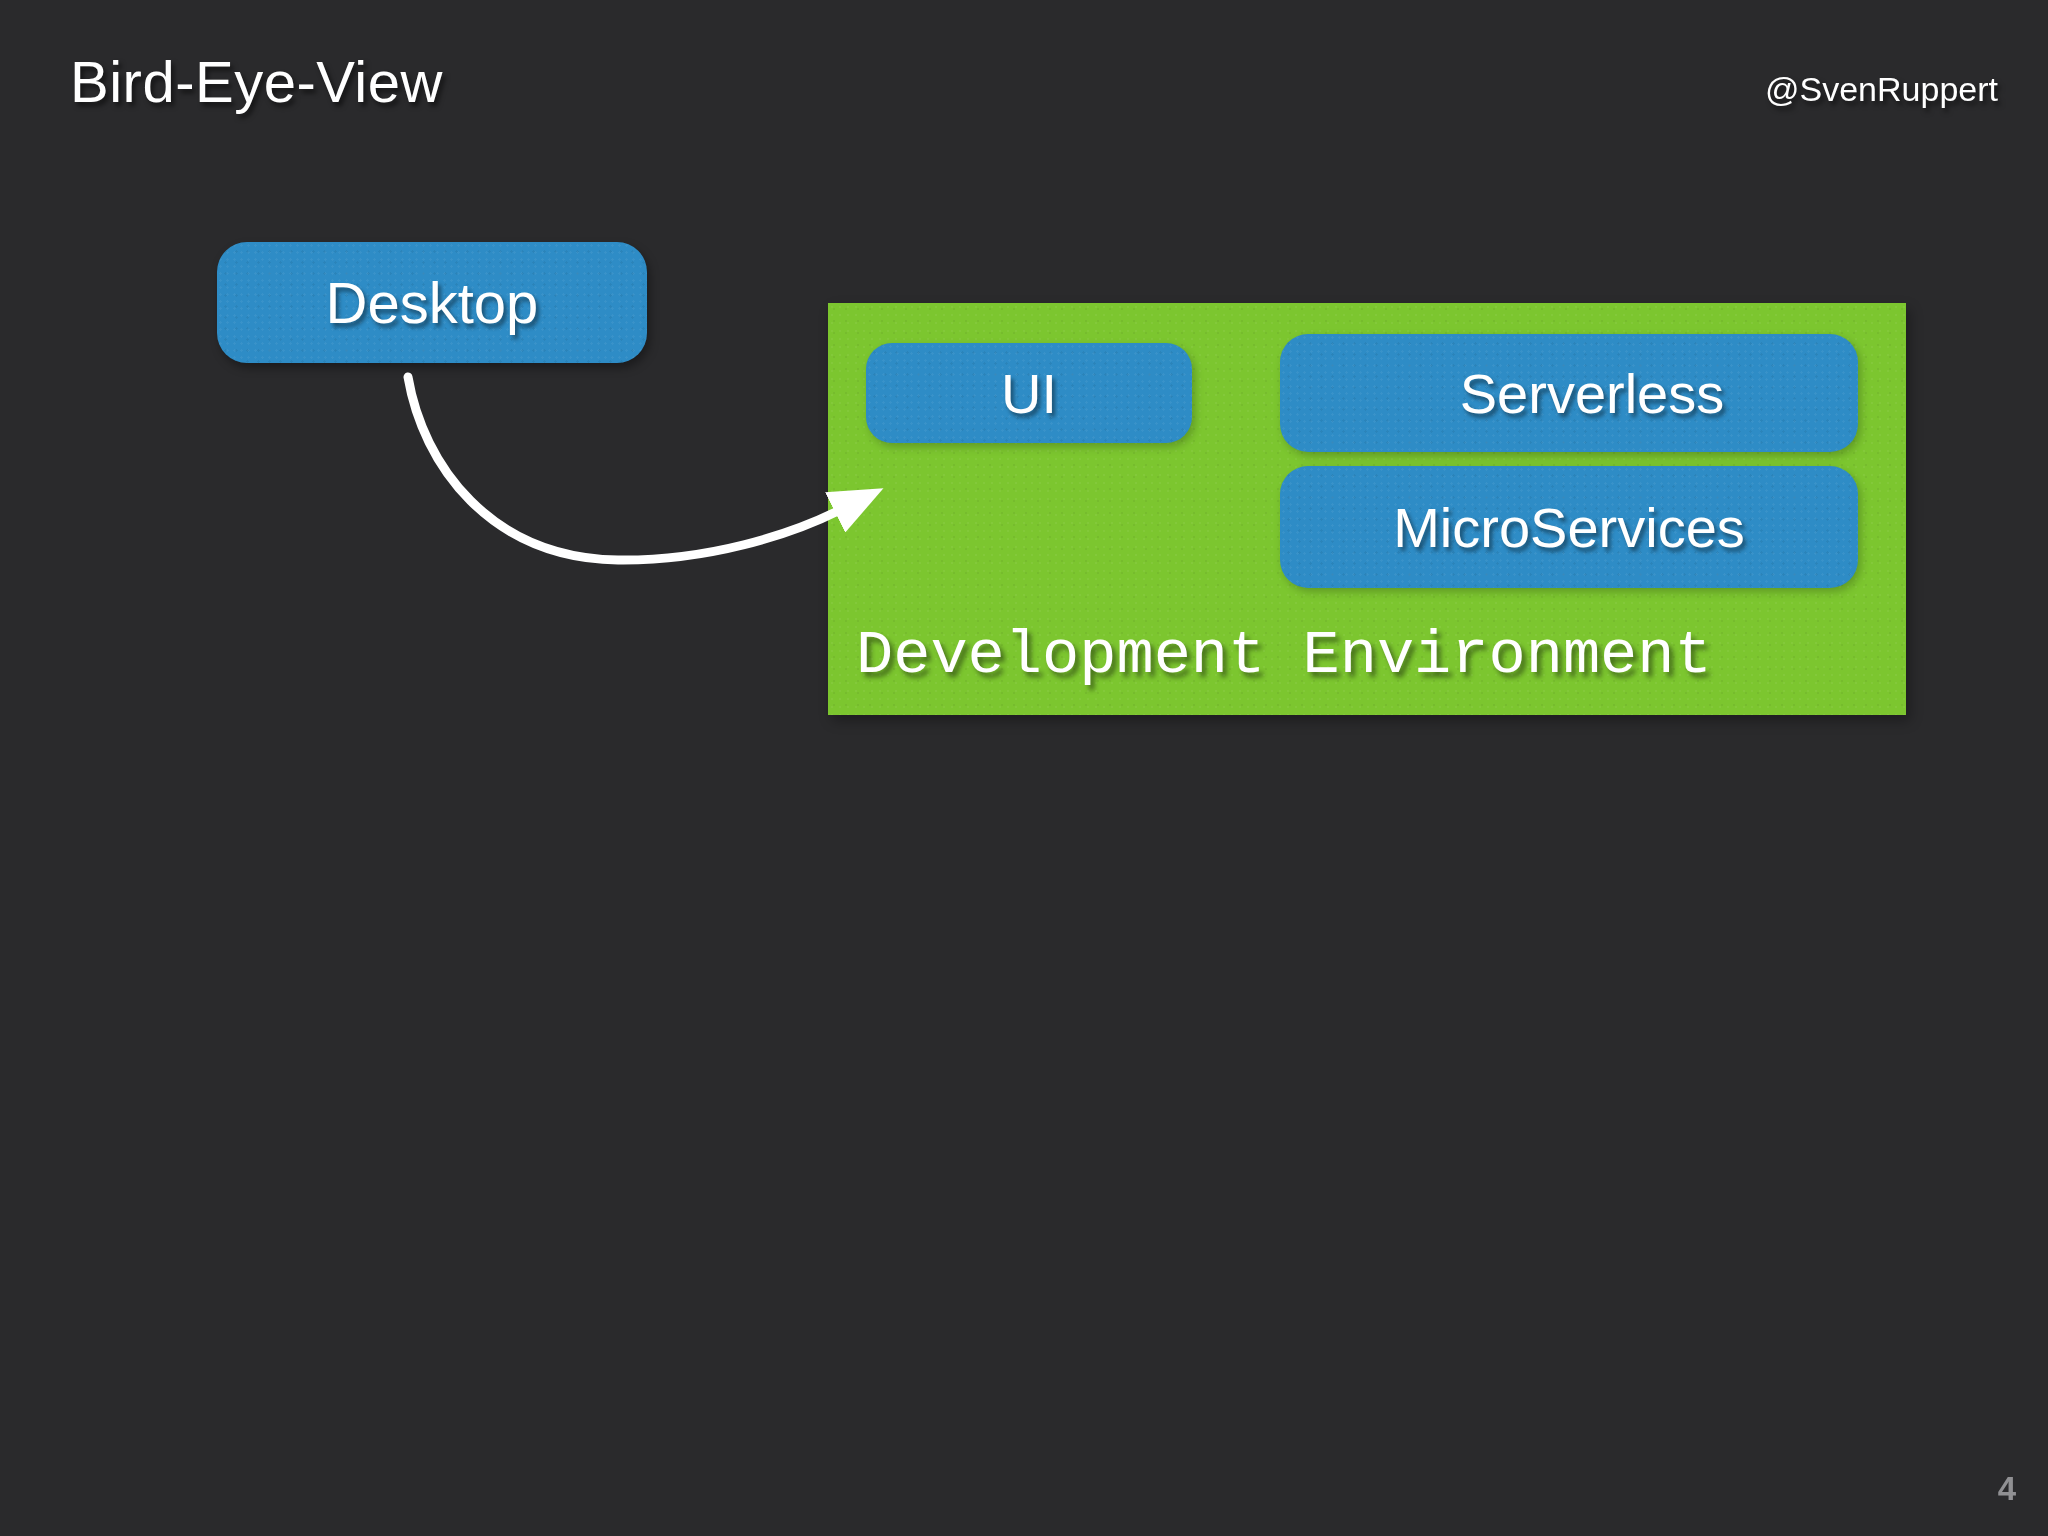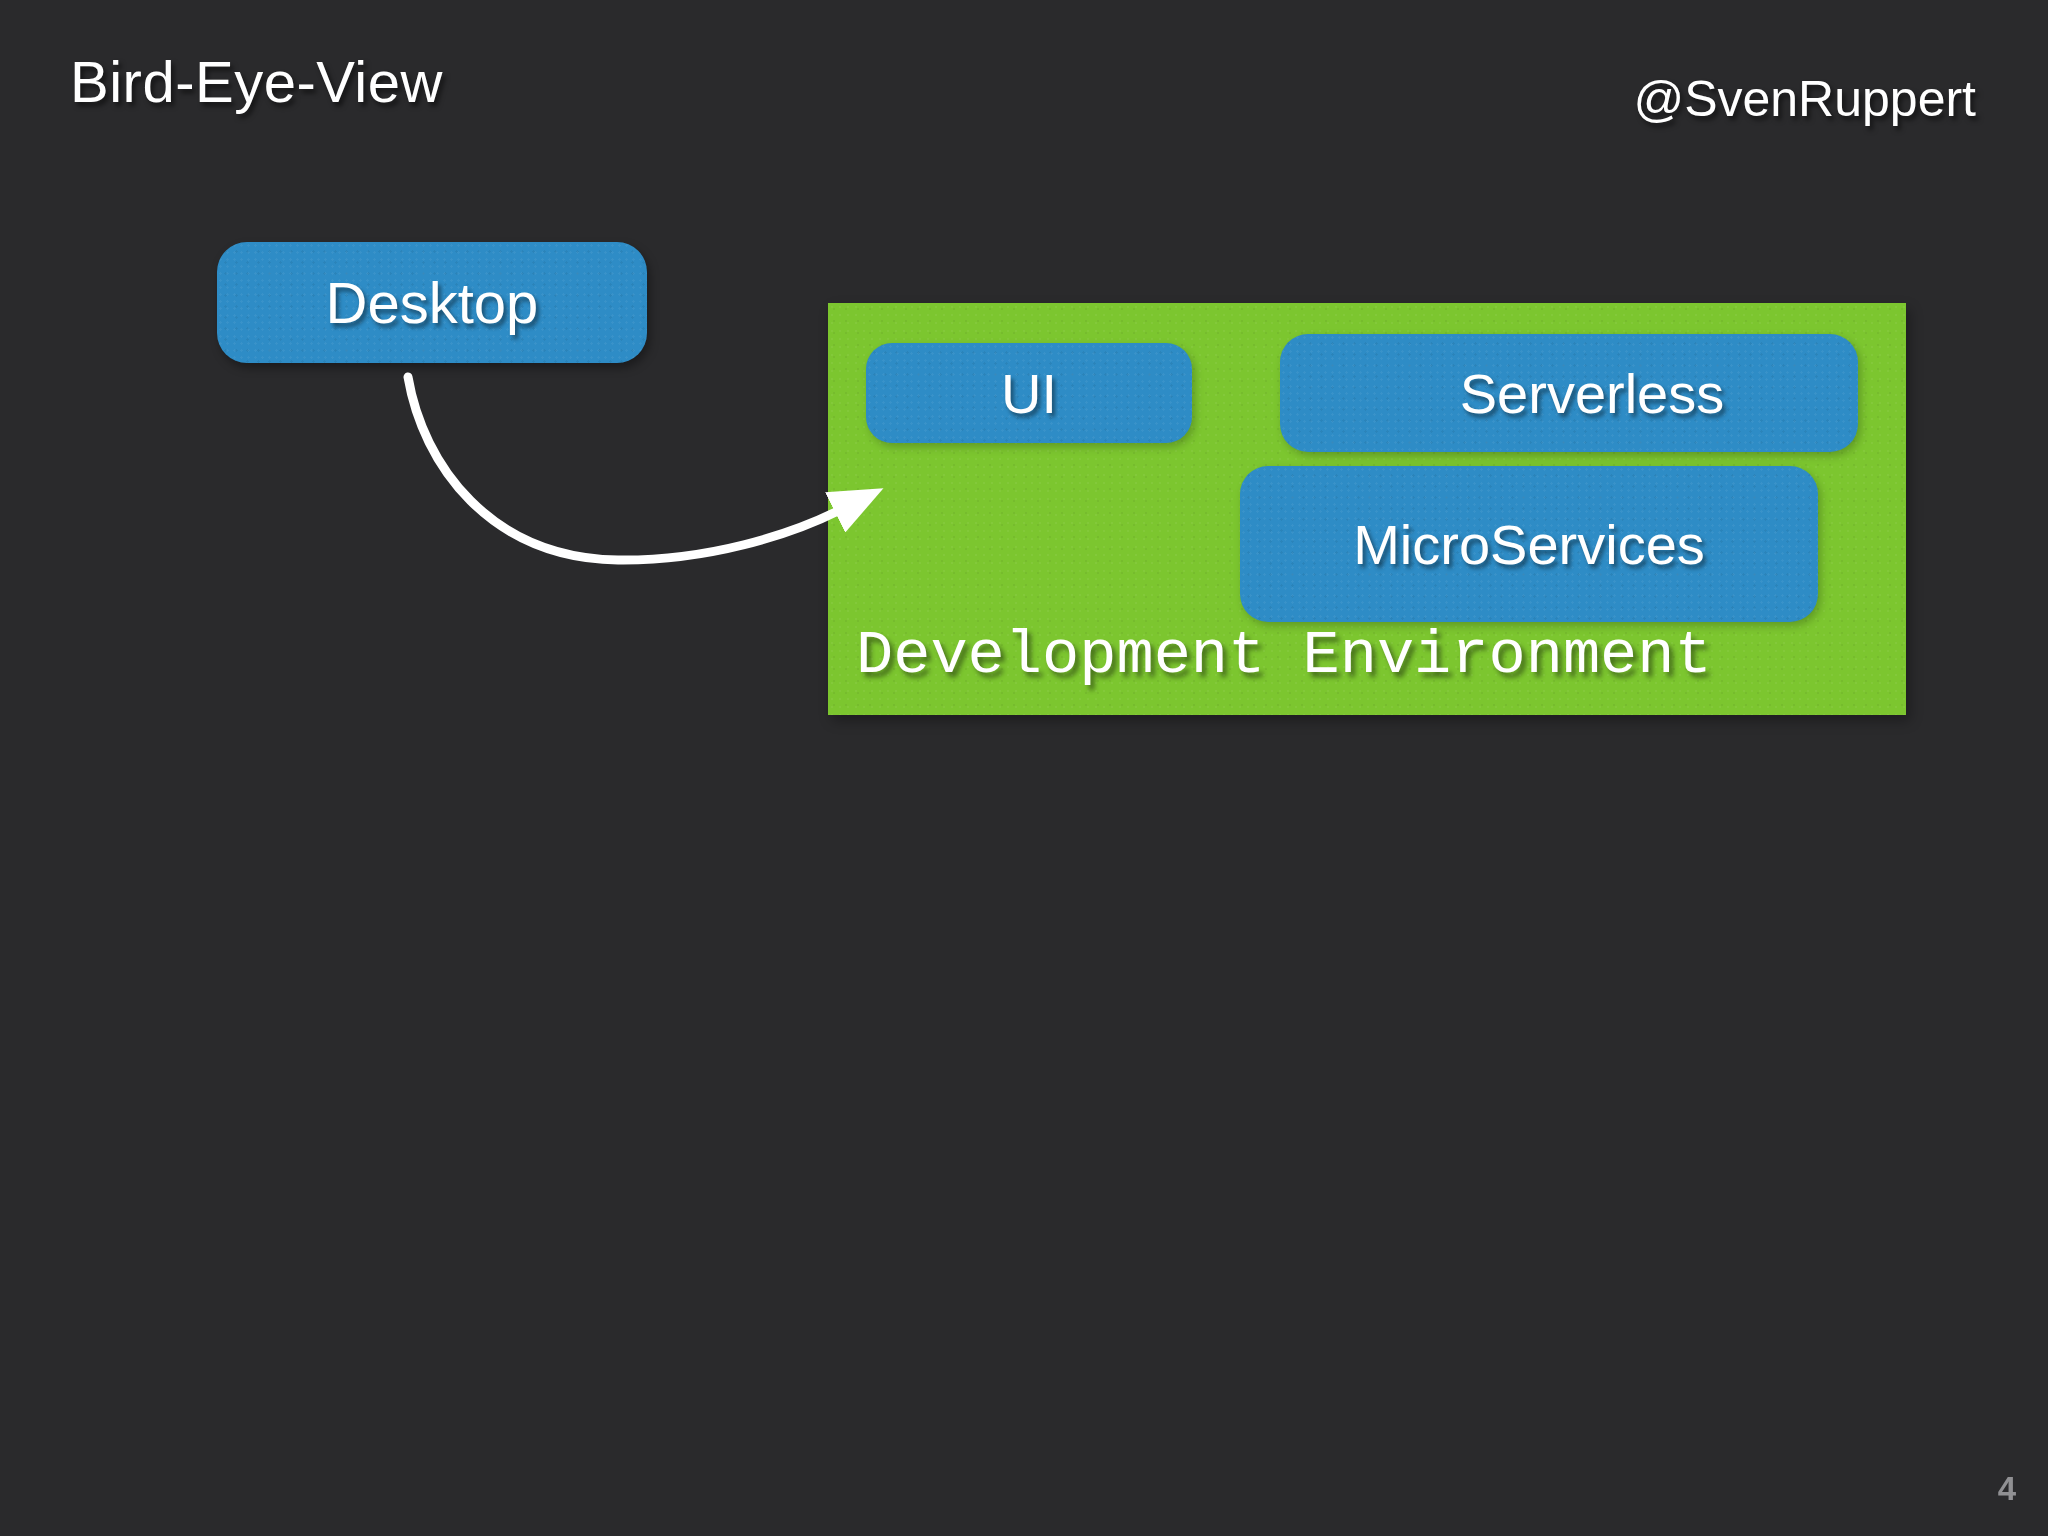--- a/index.html
+++ b/index.html
@@ -19,22 +19,22 @@
     left: 30px; top: 48px;
     font-size: 58px;
     font-weight: 400;
     letter-spacing: 0.5px;
     color: var(--text-white);
     text-shadow: 3px 4px 5px rgba(0,0,0,0.55);
   }
 
   .author-handle {
     position: absolute;
-    right: 72px; top: 70px;
-    font-size: 50px;
+    right: 50px; top: 70px;
+    font-size: 34px;
     font-weight: 400;
     color: var(--text-white);
     text-shadow: 3px 4px 5px rgba(0,0,0,0.55);
   }
 
   .node {
     position: absolute;
     display: flex;
     align-items: center;
     justify-content: center;
@@ -79,22 +79,22 @@
   .serverless-node {
     left: 1240px; top: 334px;
     width: 578px; height: 118px;
     border-radius: 28px;
     font-size: 56px;
     box-shadow: 3px 4px 8px rgba(0,0,0,0.22);
     padding-left: 46px;
   }
 
   .microservices-node {
-    left: 1200px; top: 466px;
-    width: 578px; height: 156px;
+    left: 1240px; top: 466px;
+    width: 578px; height: 122px;
     border-radius: 28px;
     font-size: 56px;
     box-shadow: 3px 4px 8px rgba(0,0,0,0.22);
   }
 
   .environment-label {
     position: absolute;
     left: 816px; top: 620px;
     font-size: 62px;
     font-weight: 400;

